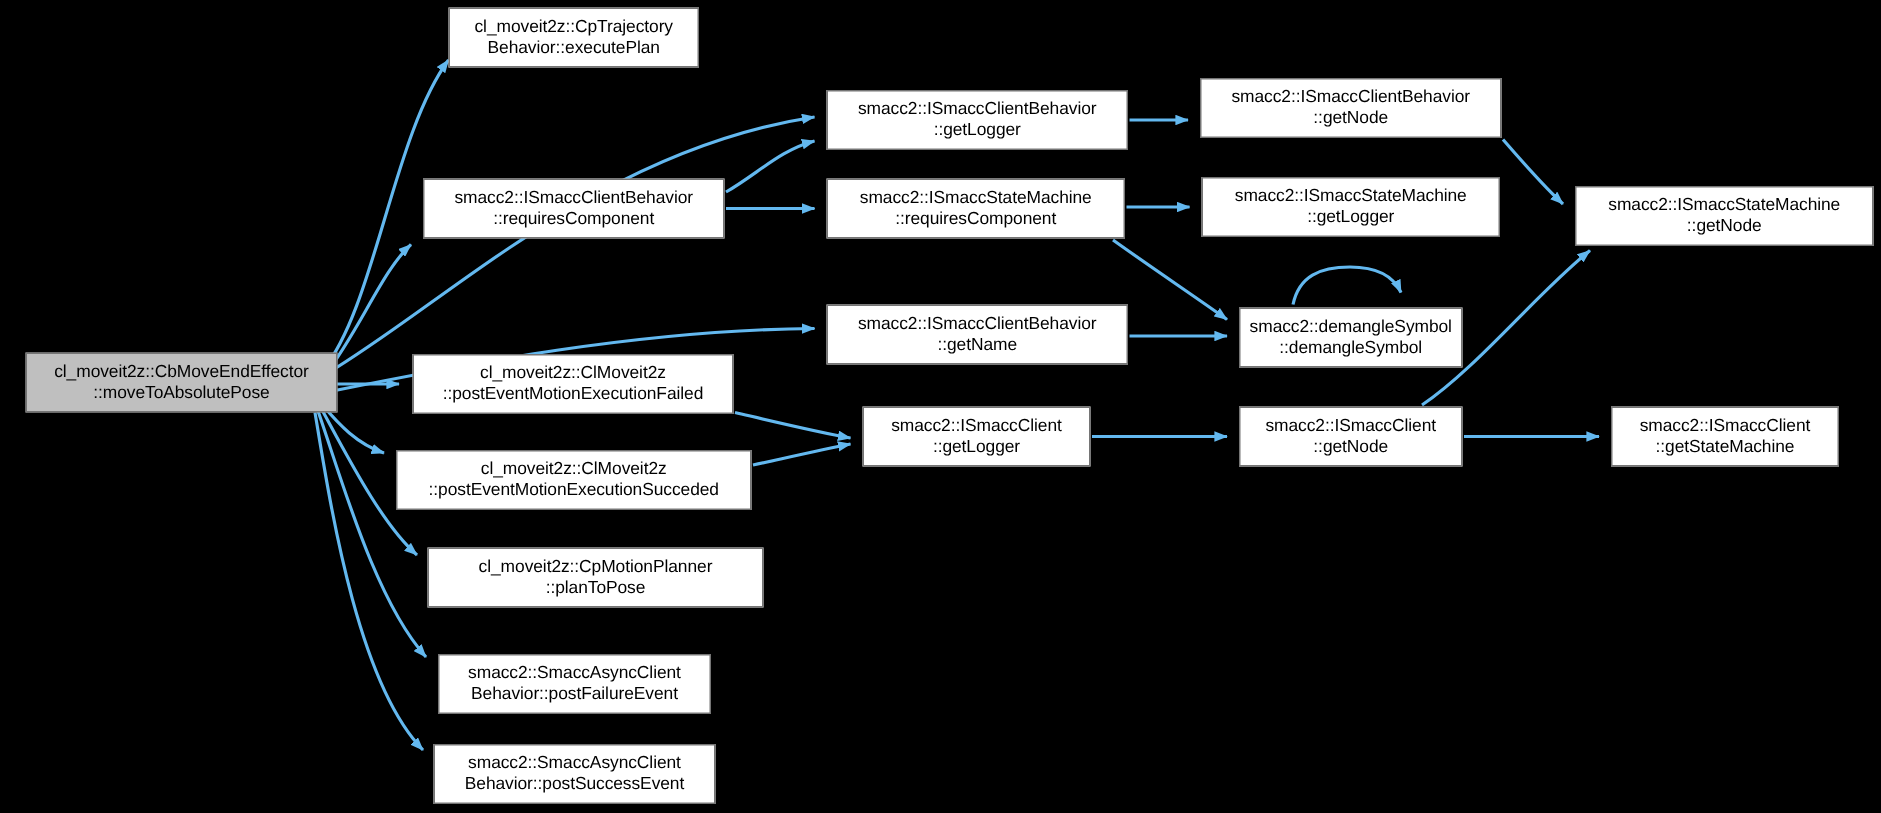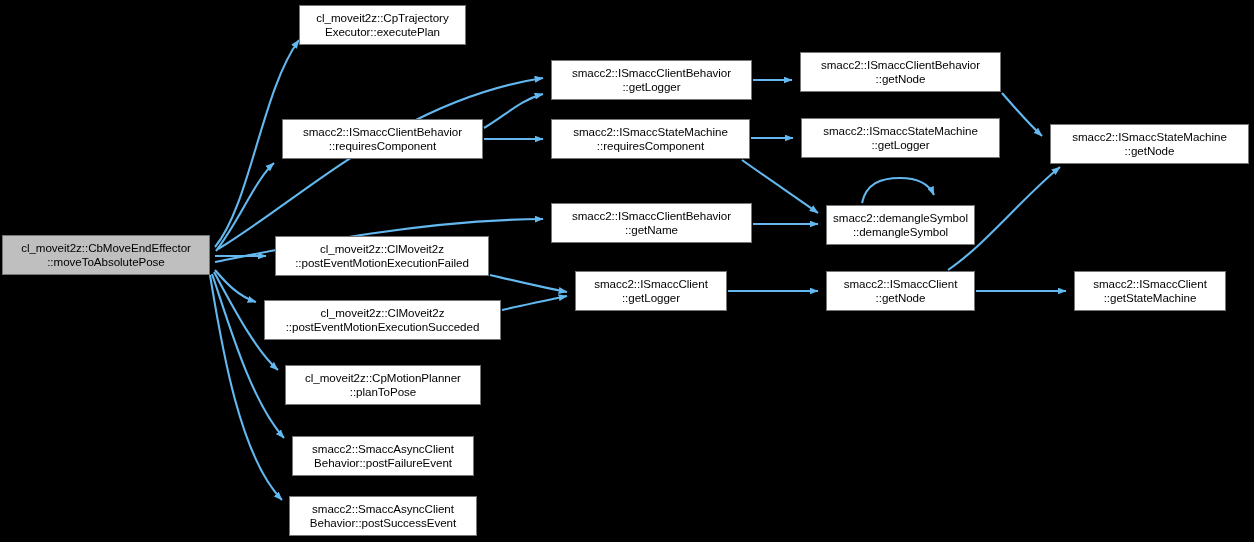--- a/index.html
+++ b/index.html
@@ -70,24 +70,24 @@
         <path d="M 1002,93 C 1015,108 1030,125 1042,136" marker-end="url(#arrow)"></path>
         <path d="M 753,224 L 818,224" marker-end="url(#arrow)"></path>
         <path d="M 862,203 C 866,184 880,178 900,178 C 915,178 928,182 934,195" marker-end="url(#arrow)"></path>
         <path d="M 490,275 C 520,282 545,288 567,292" marker-end="url(#arrow)"></path>
         <path d="M 502,310 C 525,305 547,300 567,296" marker-end="url(#arrow)"></path>
         <path d="M 728,291 L 818,291" marker-end="url(#arrow)"></path>
         <path d="M 976,291 L 1066,291" marker-end="url(#arrow)"></path>
         <path d="M 948,270 C 985,245 1025,195 1060,167" marker-end="url(#arrow)"></path>
       </g>
   </svg>
-<div class="node root" style="left: 2px; top: 235px; width: 208px; height: 40px; border-color: rgb(117, 117, 117); background: rgb(191, 191, 191); color: rgb(0, 0, 0);">cl_moveit2z::CbMoveEndEffector
+<div class="node root" style="left: 17px; top: 235px; width: 208px; height: 40px; border-color: rgb(117, 117, 117); background: rgb(191, 191, 191); color: rgb(0, 0, 0);">cl_moveit2z::CbMoveEndEffector
 ::moveToAbsolutePose</div>
     <div class="node" style="left: 299px; top: 5px; width: 167px; height: 40px; border-color: rgb(117, 117, 117); background: rgb(255, 255, 255); color: rgb(0, 0, 0);">cl_moveit2z::CpTrajectory
-Executor::executePlan</div>
+Behavior::executePlan</div>
     <div class="node" style="left: 551px; top: 60px; width: 201px; height: 40px; border-color: rgb(117, 117, 117); background: rgb(255, 255, 255); color: rgb(0, 0, 0);">smacc2::ISmaccClientBehavior
 ::getLogger</div>
     <div class="node" style="left: 800px; top: 52px; width: 201px; height: 40px; border-color: rgb(117, 117, 117); background: rgb(255, 255, 255); color: rgb(0, 0, 0);">smacc2::ISmaccClientBehavior
 ::getNode</div>
     <div class="node" style="left: 282px; top: 119px; width: 201px; height: 40px; border-color: rgb(117, 117, 117); background: rgb(255, 255, 255); color: rgb(0, 0, 0);">smacc2::ISmaccClientBehavior
 ::requiresComponent</div>
     <div class="node" style="left: 551px; top: 119px; width: 199px; height: 40px; border-color: rgb(117, 117, 117); background: rgb(255, 255, 255); color: rgb(0, 0, 0);">smacc2::ISmaccStateMachine
 ::requiresComponent</div>
     <div class="node" style="left: 801px; top: 118px; width: 199px; height: 40px; border-color: rgb(117, 117, 117); background: rgb(255, 255, 255); color: rgb(0, 0, 0);">smacc2::ISmaccStateMachine
 ::getLogger</div>
@@ -100,19 +100,19 @@
     <div class="node" style="left: 275px; top: 236px; width: 214px; height: 40px; border-color: rgb(117, 117, 117); background: rgb(255, 255, 255); color: rgb(0, 0, 0);">cl_moveit2z::ClMoveit2z
 ::postEventMotionExecutionFailed</div>
     <div class="node" style="left: 575px; top: 271px; width: 152px; height: 40px; border-color: rgb(117, 117, 117); background: rgb(255, 255, 255); color: rgb(0, 0, 0);">smacc2::ISmaccClient
 ::getLogger</div>
     <div class="node" style="left: 826px; top: 271px; width: 149px; height: 40px; border-color: rgb(117, 117, 117); background: rgb(255, 255, 255); color: rgb(0, 0, 0);">smacc2::ISmaccClient
 ::getNode</div>
     <div class="node" style="left: 1074px; top: 271px; width: 152px; height: 40px; border-color: rgb(117, 117, 117); background: rgb(255, 255, 255); color: rgb(0, 0, 0);">smacc2::ISmaccClient
 ::getStateMachine</div>
     <div class="node" style="left: 264px; top: 300px; width: 237px; height: 40px; border-color: rgb(117, 117, 117); background: rgb(255, 255, 255); color: rgb(0, 0, 0);">cl_moveit2z::ClMoveit2z
 ::postEventMotionExecutionSucceded</div>
-    <div class="node" style="left: 285px; top: 365px; width: 196px; height: 40px; border-color: rgb(117, 117, 117); background: rgb(255, 255, 255); color: rgb(0, 0, 0);">cl_moveit2z::CpMotionPlanner
+    <div class="node" style="left: 285px; top: 365px; width: 224px; height: 40px; border-color: rgb(117, 117, 117); background: rgb(255, 255, 255); color: rgb(0, 0, 0);">cl_moveit2z::CpMotionPlanner
 ::planToPose</div>
     <div class="node" style="left: 292px; top: 436px; width: 182px; height: 40px; border-color: rgb(117, 117, 117); background: rgb(255, 255, 255); color: rgb(0, 0, 0);">smacc2::SmaccAsyncClient
 Behavior::postFailureEvent</div>
     <div class="node" style="left: 289px; top: 496px; width: 188px; height: 40px; border-color: rgb(117, 117, 117); background: rgb(255, 255, 255); color: rgb(0, 0, 0);">smacc2::SmaccAsyncClient
 Behavior::postSuccessEvent</div>
   </div>
 
 </body></html>

